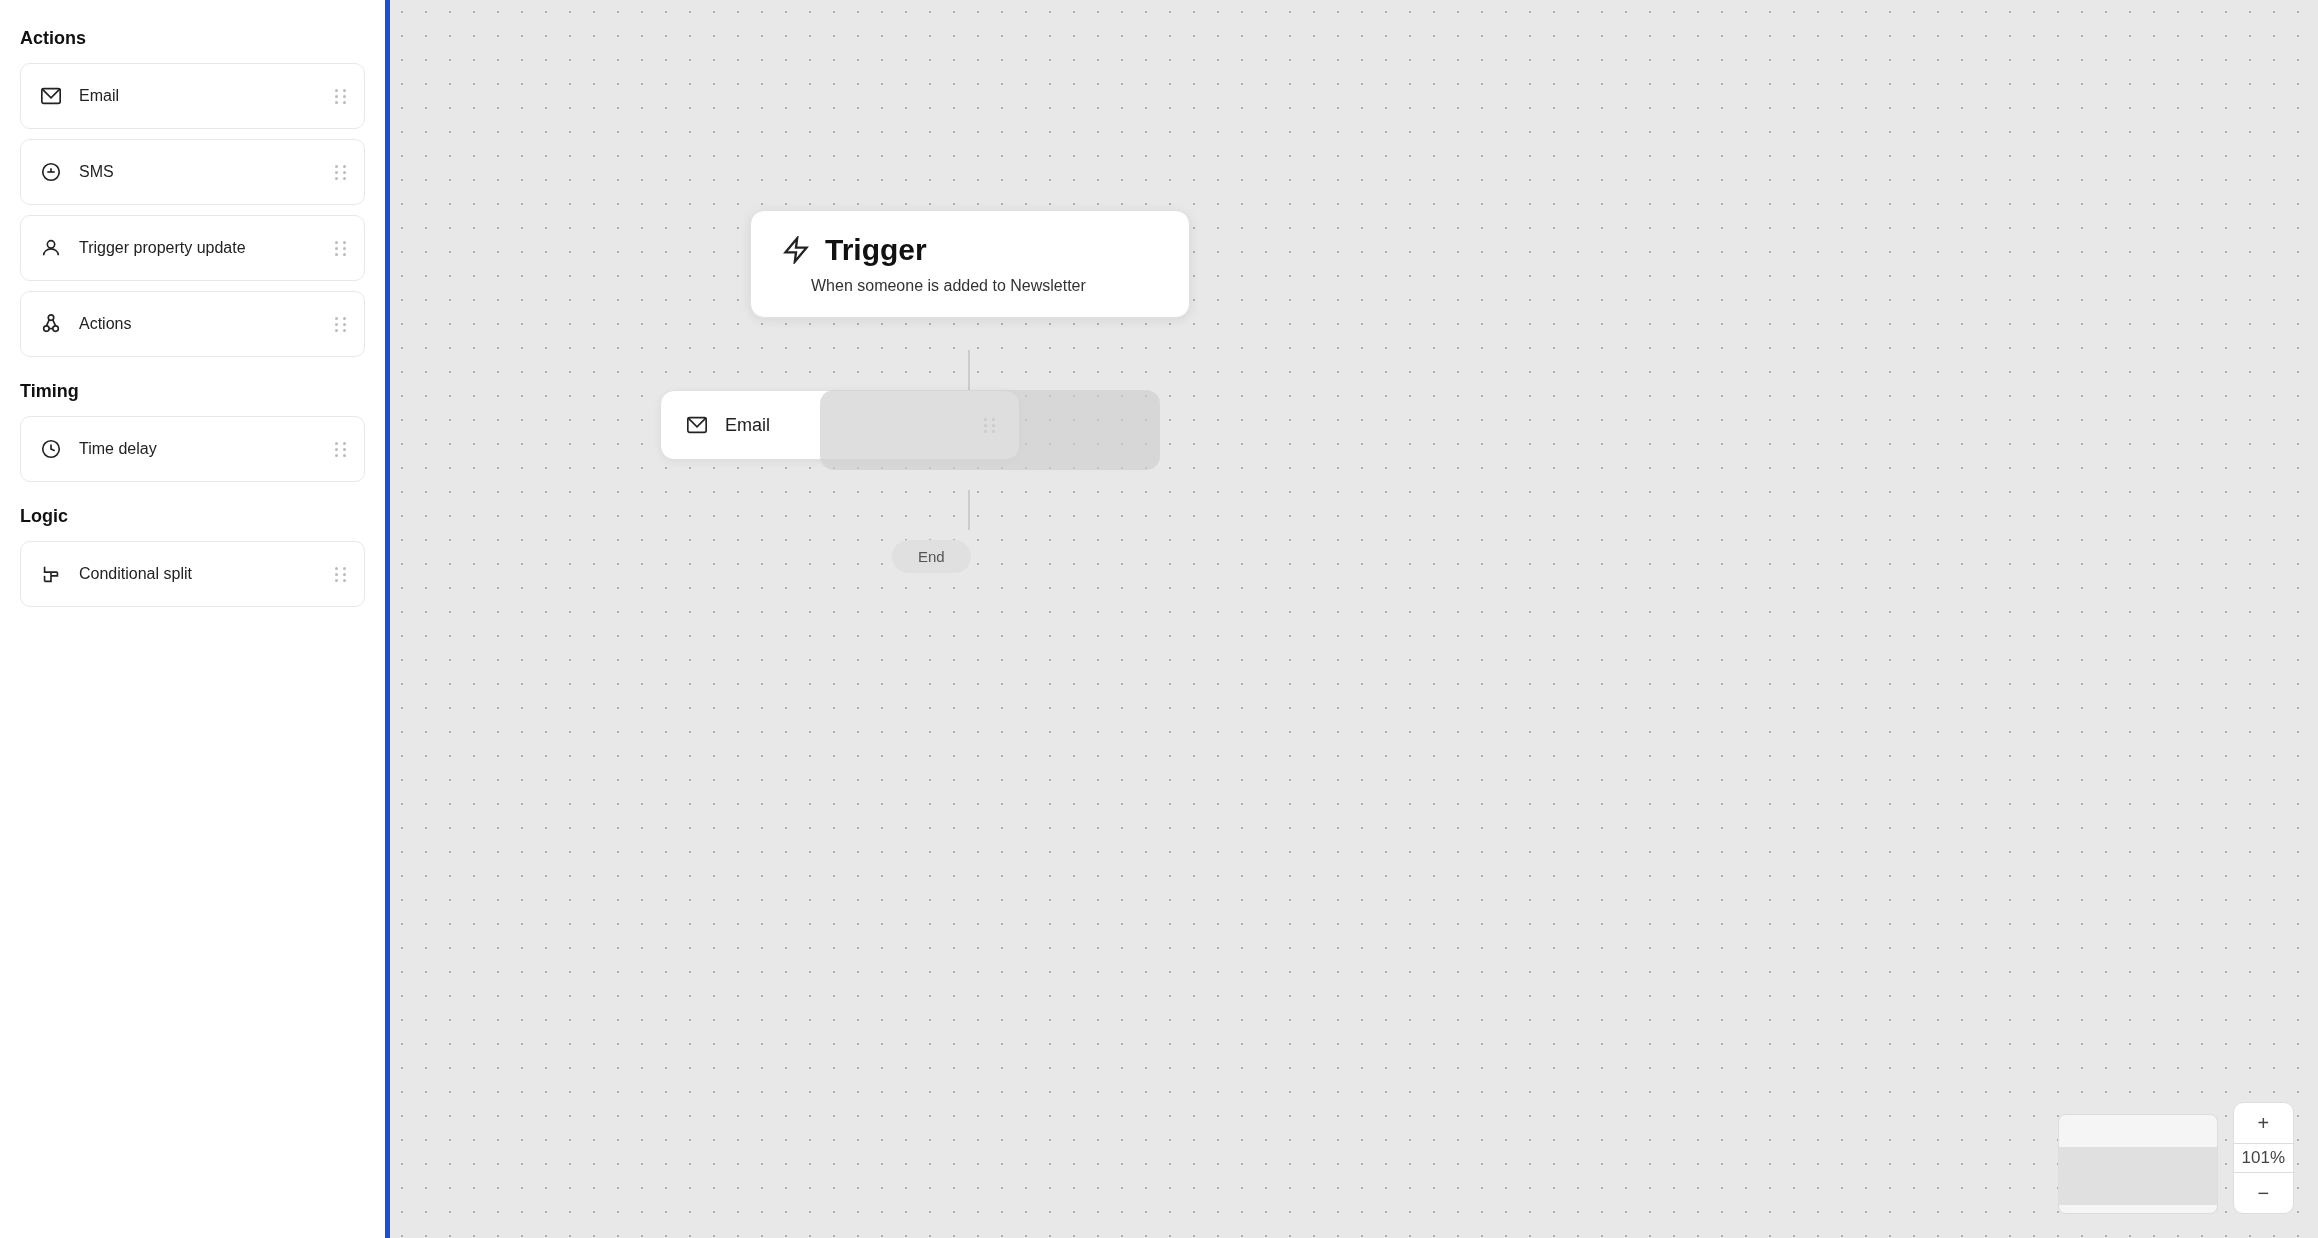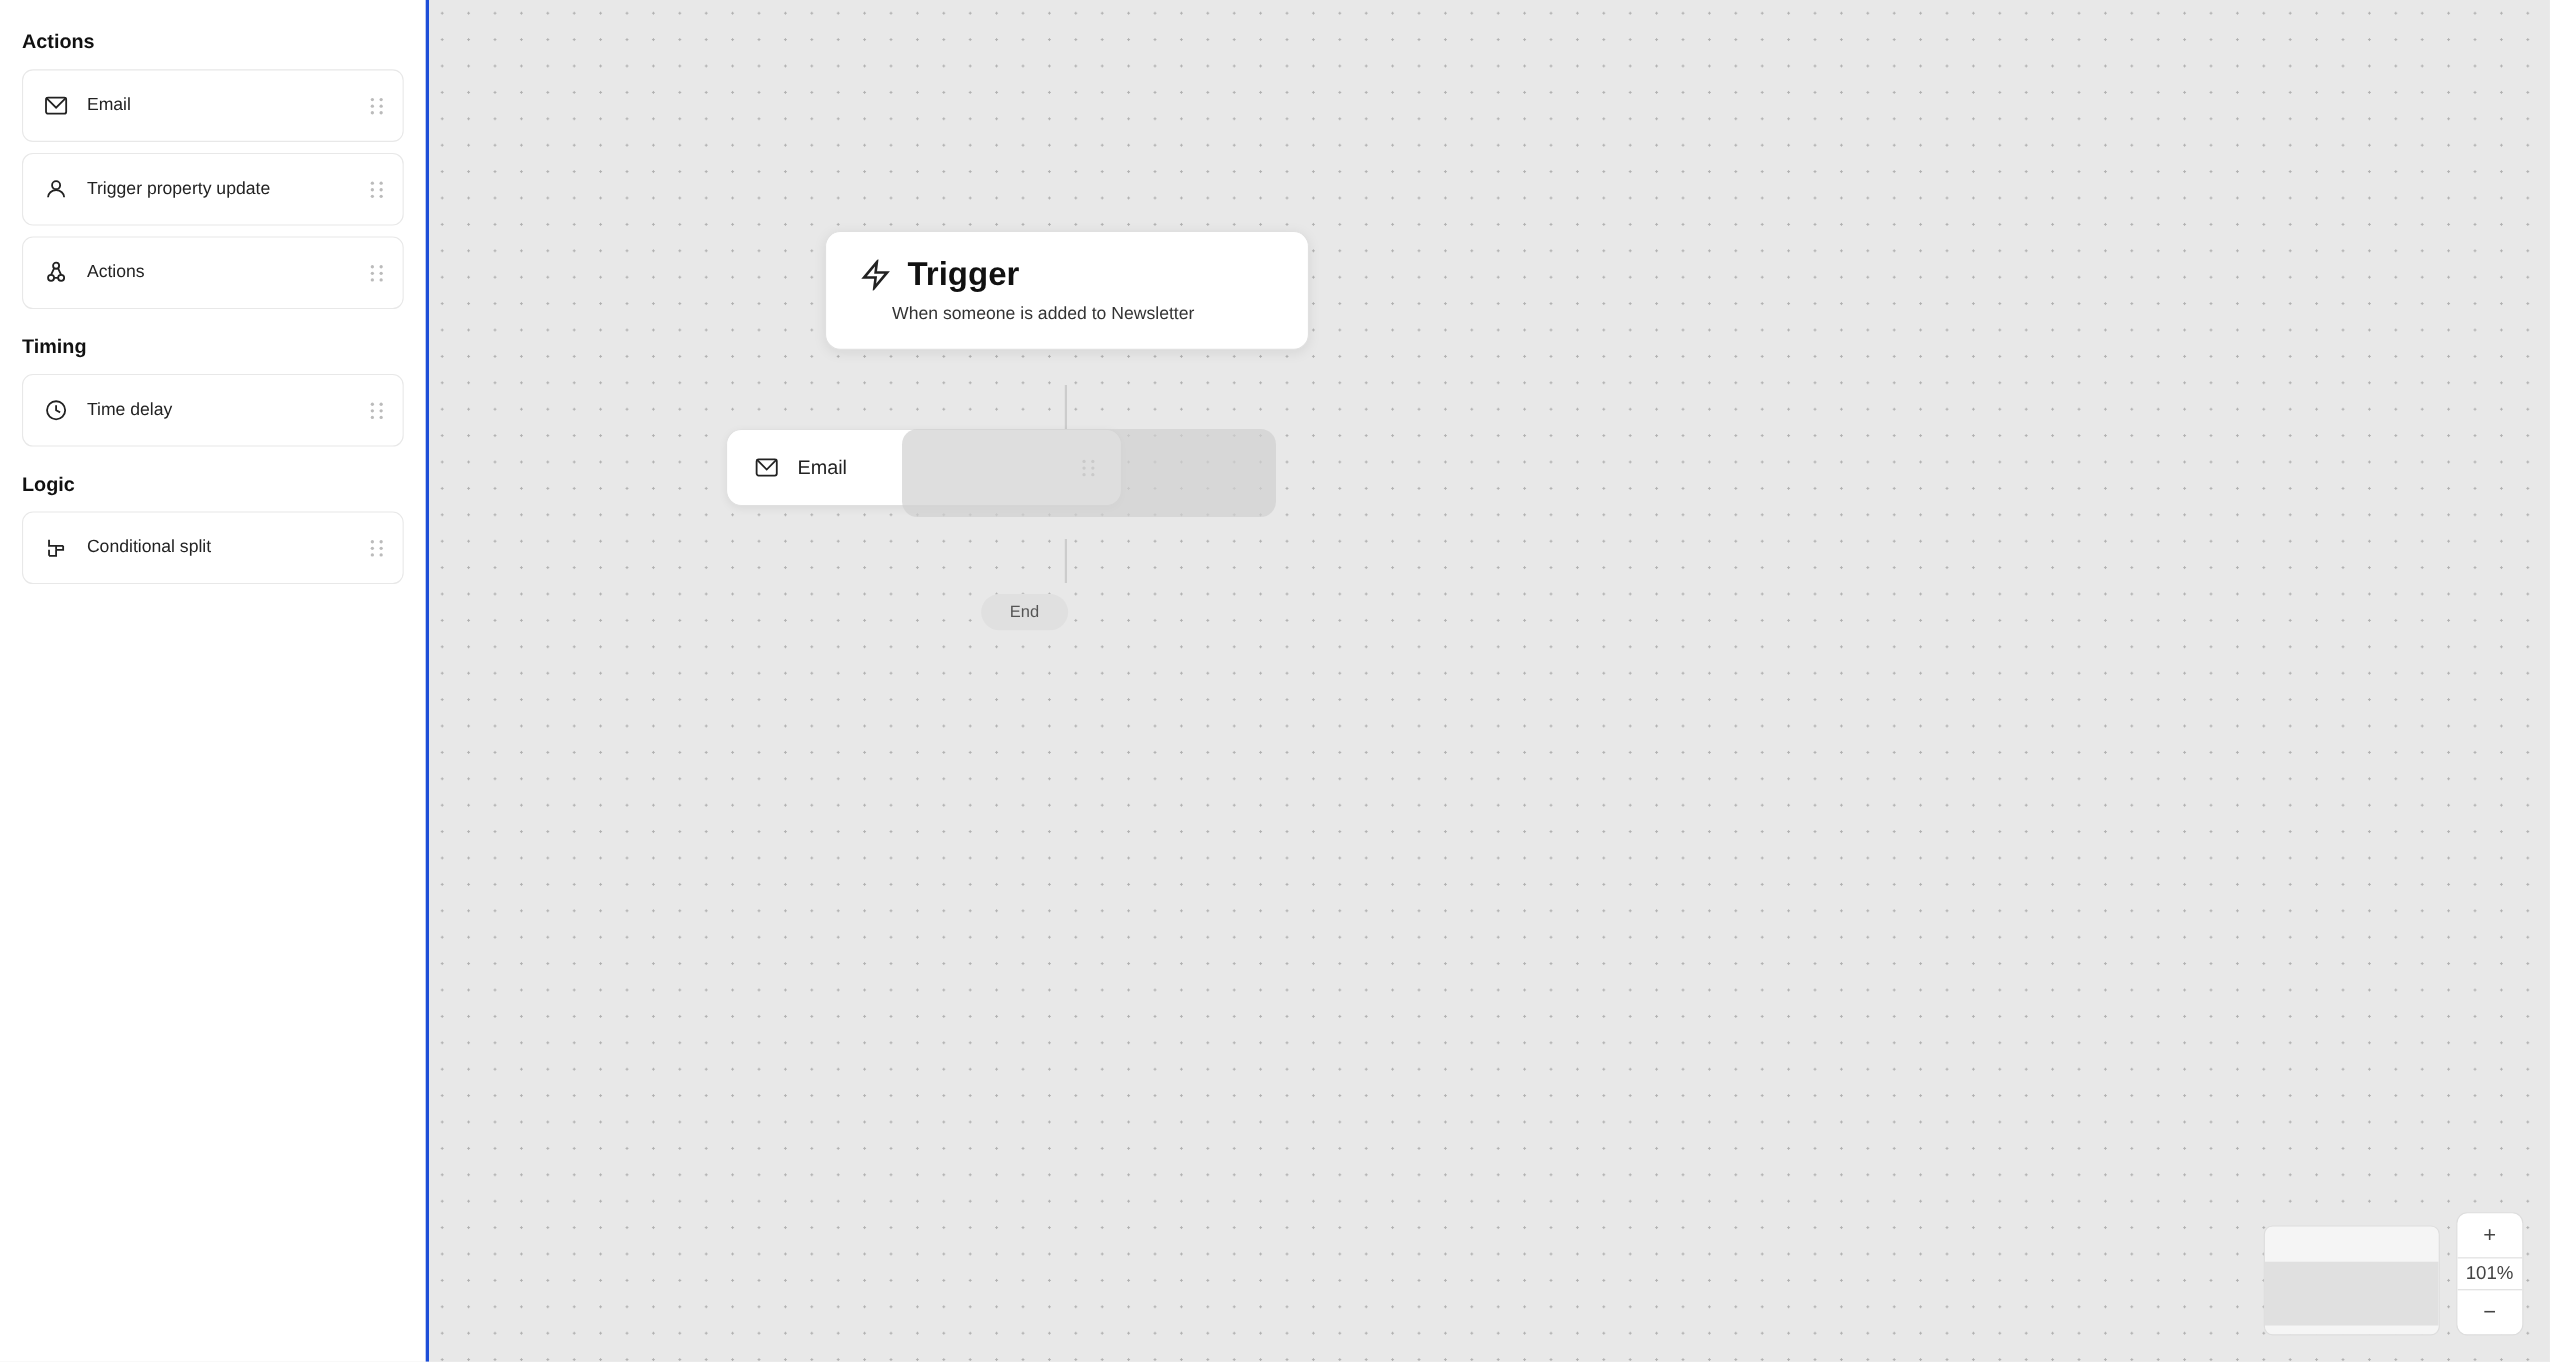--- a/index.html
+++ b/index.html
@@ -9,21 +9,21 @@
       height: 100vh;
       background: #f0f0f0;
       overflow: hidden;
     }
 
     
     #sidebar {
       width: 390px;
       min-width: 390px;
       background: #fff;
-      border-right: 3px solid #1d4ed8;
+      border-right: 5px solid #1d4ed8;
       overflow-y: auto;
       padding: 24px 20px;
     }
 
     .section-title {
       font-size: 18px;
       font-weight: 600;
       color: #111;
       margin-bottom: 14px;
       margin-top: 4px;
@@ -295,20 +295,42 @@
           <span></span>
             <span></span>
           <span></span>
             <span></span>
           <span></span>
             <span></span>
         </div>
       </div>
     </div>
 
+    <div class="sidebar-item">
+      <div class="item-left">
+        <div class="item-icon">
+          <svg class="icon" viewBox="0 0 24 24" fill="none" stroke="currentColor" stroke-width="1.8">
+            <circle cx="12" cy="12" r="9"></circle>
+            <line x1="8" y1="12" x2="16" y2="12"></line>
+            <line x1="12" y1="8" x2="12" y2="12"></line>
+          </svg>
+        </div>
+        <span class="item-label">SMS</span>
+      </div>
+      <div class="drag-handle">
+        <div class="drag-dots">
+          <span></span>
+            <span></span>
+          <span></span>
+            <span></span>
+          <span></span>
+            <span></span>
+        </div>
+      </div>
+    </div>
 
     <div class="sidebar-item">
       <div class="item-left">
         <div class="item-icon">
           <svg class="icon" viewBox="0 0 24 24" fill="none" stroke="currentColor" stroke-width="1.8">
             <circle cx="12" cy="8" r="4"></circle>
             <path d="M4 20c0-4 3.6-7 8-7s8 3 8 7"></path>
           </svg>
         </div>
         <span class="item-label">Trigger property update</span>

